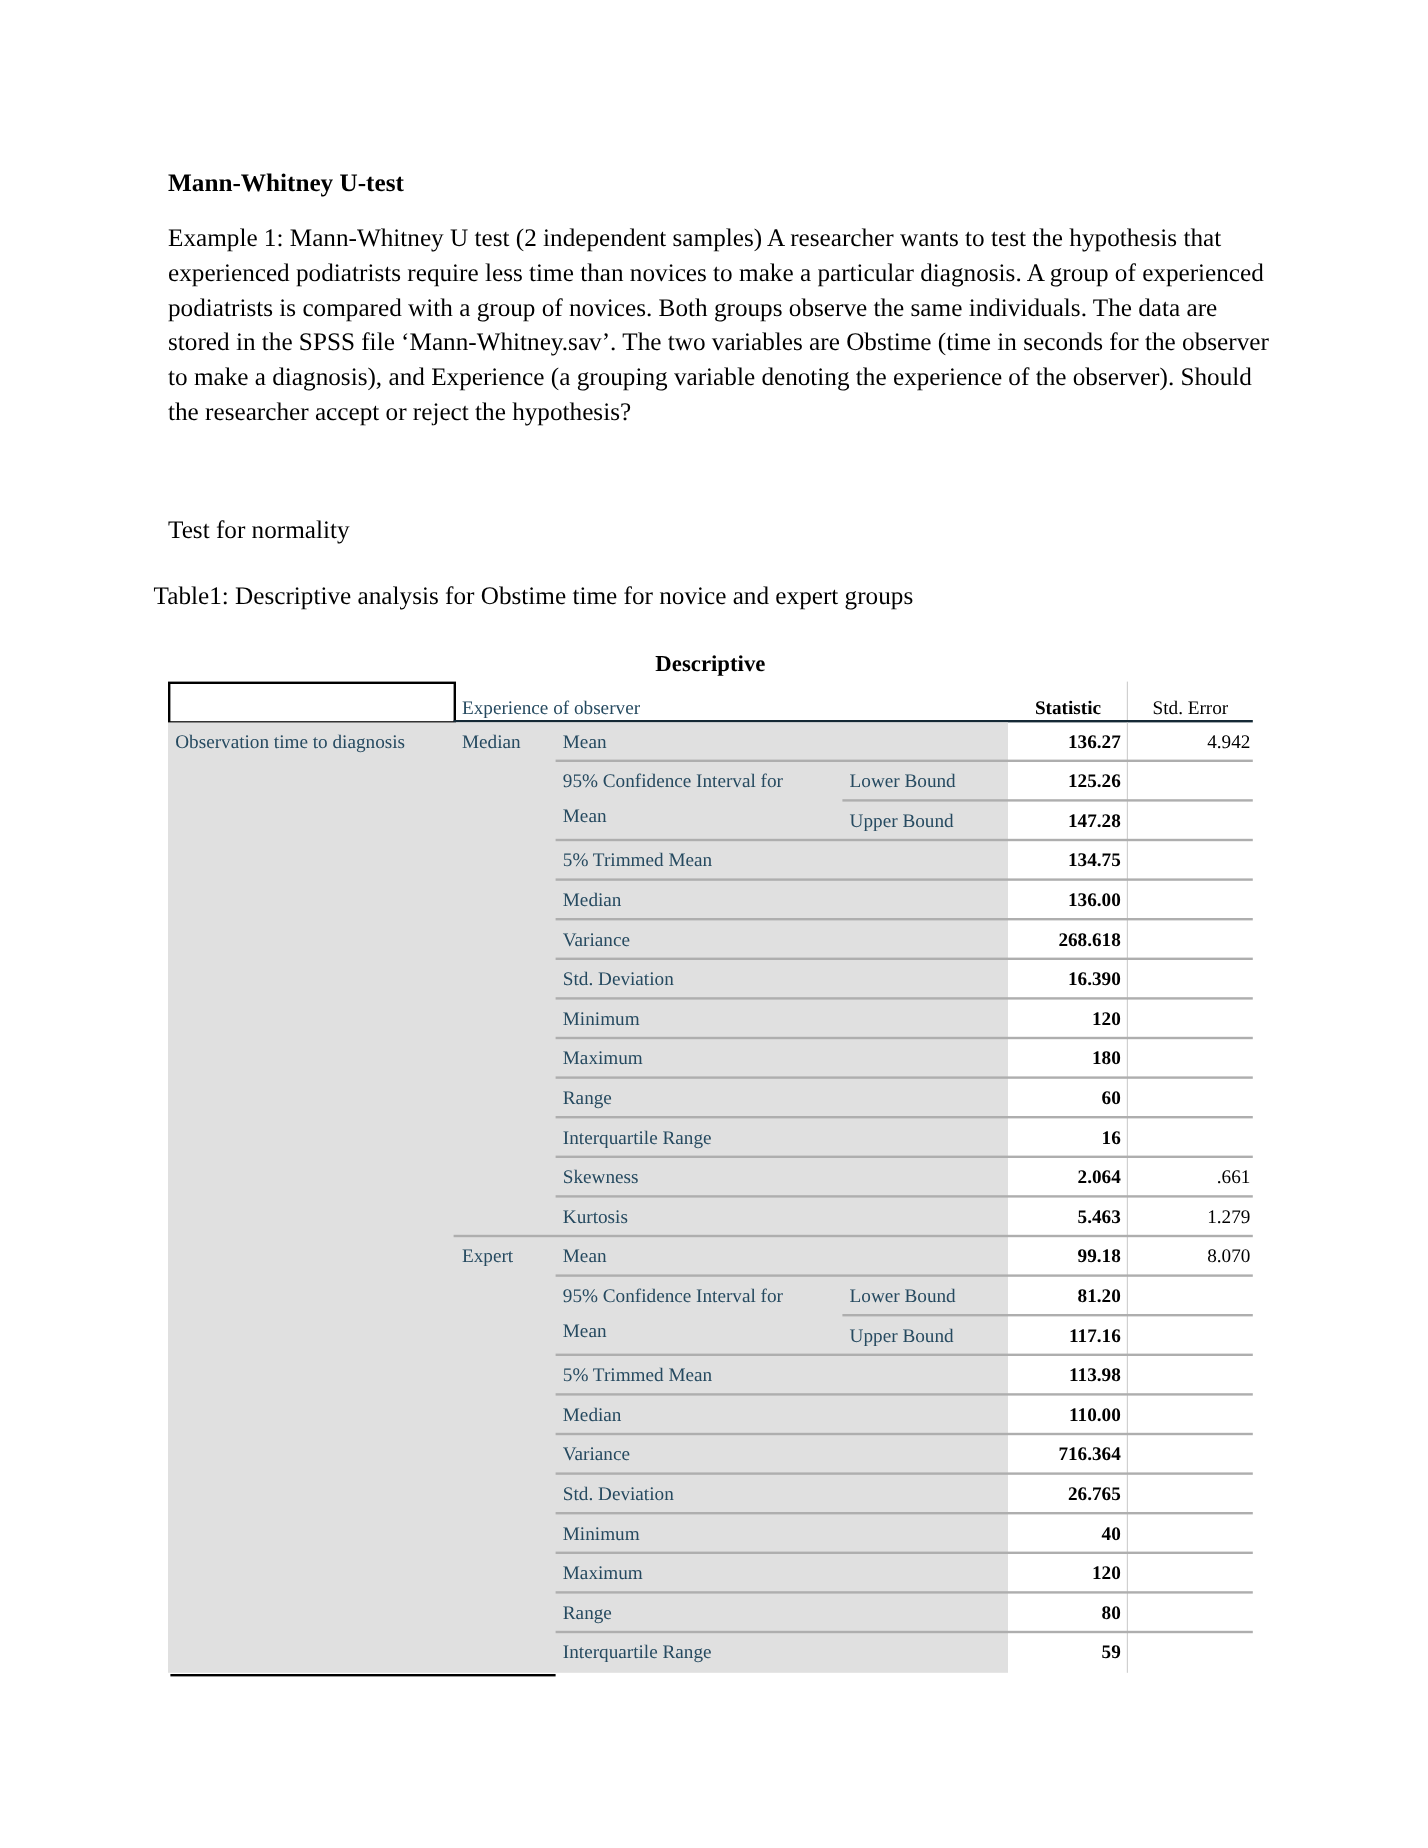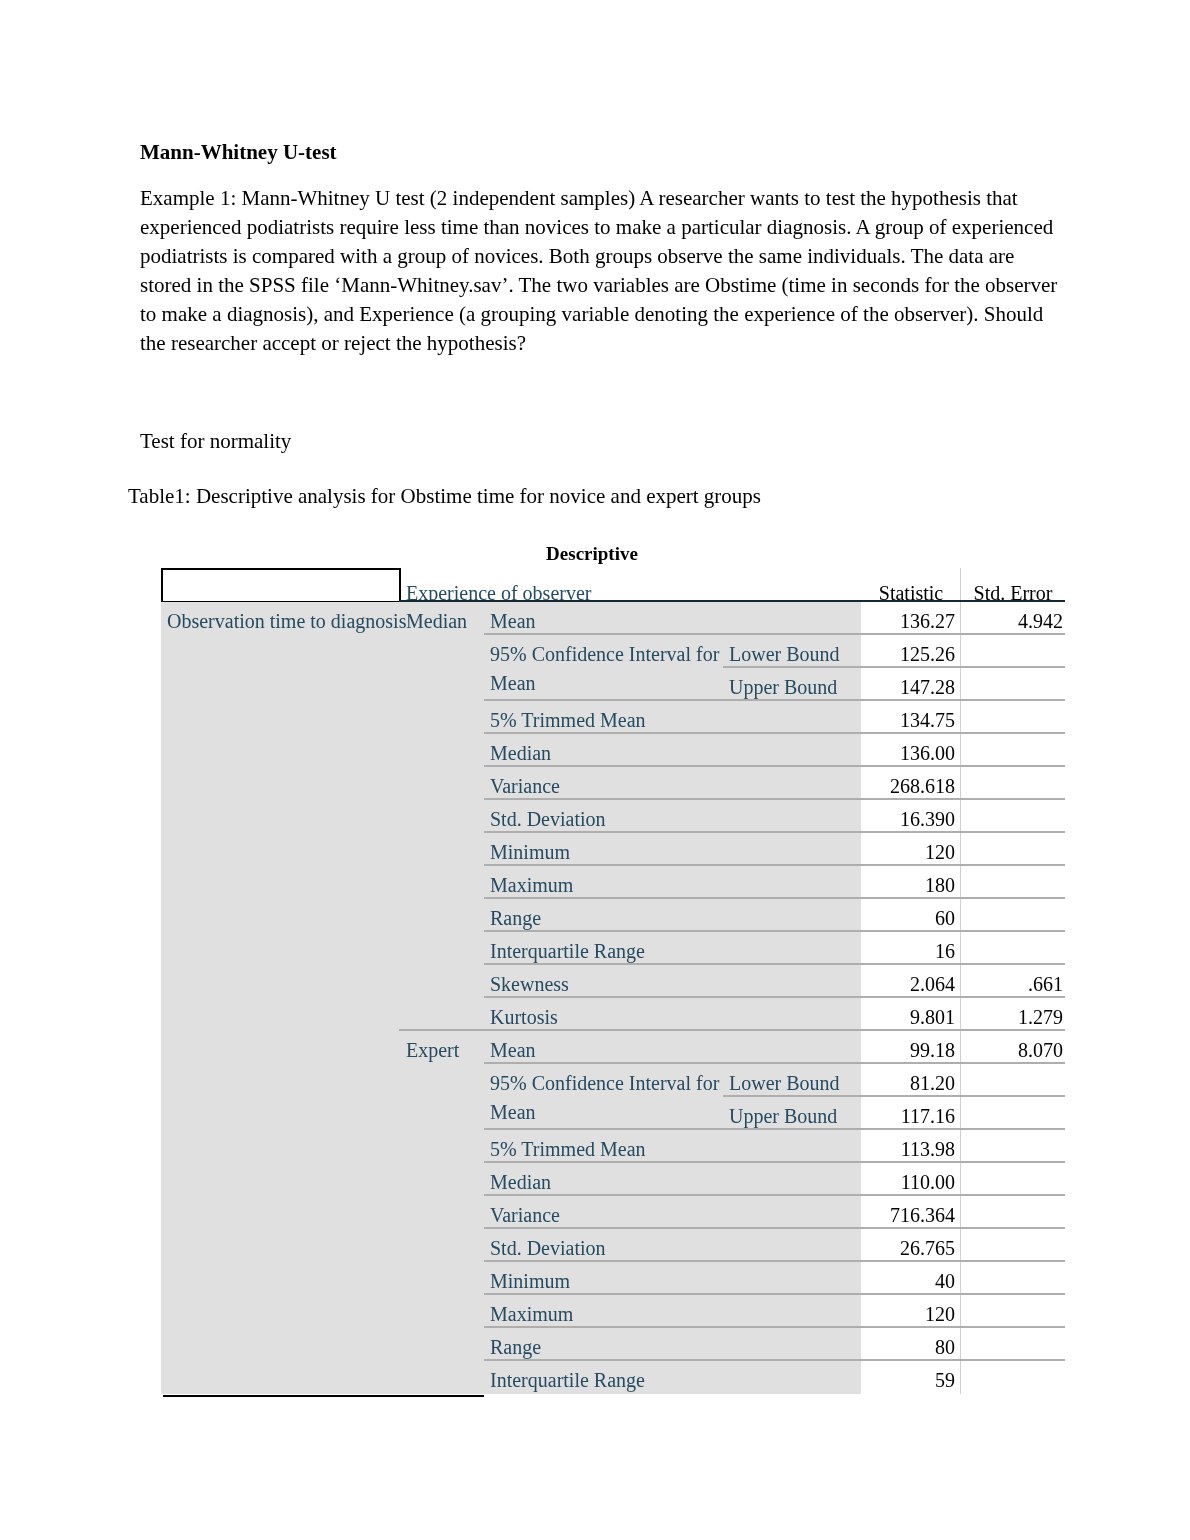--- a/index.html
+++ b/index.html
@@ -4,39 +4,39 @@
 <style>
   html, body { margin: 0; padding: 0; background: #ffffff; }
   body { width: 1190px; height: 1540px; position: relative; overflow: hidden;
          font-family: "Liberation Serif", serif; color: #000; }
   .title { position: absolute; left: 140px; top: 140px; font-size: 21px; font-weight: bold; margin: 0; }
   .para { position: absolute; left: 140px; top: 184px; width: 920px; font-size: 21px; line-height: 29px; margin: 0; }
   .sub1 { position: absolute; left: 140px; top: 429px; font-size: 21px; margin: 0; }
   .sub2 { position: absolute; left: 128px; top: 484px; font-size: 21px; margin: 0; }
   .tbl-title { position: absolute; left: 140px; width: 904px; top: 543px; text-align: center; font-size: 19px; font-weight: bold; margin: 0; }
 
-  .table { position: absolute; left: 149px; top: 568px; width: 904px; font-size: 20px; color: #264a60; padding-left: 12px; }
+  .table { position: absolute; left: 128px; top: 568px; width: 904px; font-size: 16px; color: #264a60; padding-left: 12px; }
   .hdr { position: relative; height: 34px; }
   .hdr .corner { position: absolute; left: 0; top: 0; width: 236px; height: 31px; border: 2px solid #000; }
   .hdr .exp { position: absolute; left: 245px; top: 14px; }
   .hdr .stat { position: absolute; left: 700px; width: 100px; top: 14px; text-align: center; }
   .hdr .se { position: absolute; left: 800px; width: 104px; top: 14px; text-align: center; }
   .hdr .line { position: absolute; left: 238px; right: 0; bottom: 0; height: 2px; background: #152935; }
   .hdr .vsep { position: absolute; left: 799px; top: 0; bottom: 0; width: 1px; background: #d0d0d0; }
 
   .body { position: relative; }
   .gray { position: absolute; left: 0; top: 0; width: 700px; background: #e0e0e0; }
   .vsep2 { position: absolute; left: 799px; top: 0; width: 1px; background: #d0d0d0; }
   .row { position: absolute; left: 0; width: 904px; height: 33px; }
   .cell { position: absolute; top: 8px; white-space: nowrap; }
   .var { left: 6px; }
   .grp { left: 245px; }
   .lab { left: 329px; }
   .sublab { left: 568px; text-align: right; }
-  .stat { right: 110px; color: #000; text-align: right; }
+  .stat { right: 110px; color: #000; text-align: right; font-weight: bold; }
   .se { right: 2px; color: #000; text-align: right; }
   .rline { position: absolute; bottom: 0; height: 2px; background: #aeaeae; }
   .blackline { position: absolute; height: 2px; background: #000; }
 </style>
 </head>
 <body>
 
 <h1 class="title">Mann-Whitney U-test</h1>
 <p class="para">Example 1: Mann-Whitney U test (2 independent samples) A researcher wants to test the hypothesis that experienced podiatrists require less time than novices to make a particular diagnosis.  A group of experienced podiatrists is compared with a group of novices.  Both groups observe the same individuals.  The data are stored in the SPSS file ‘Mann-Whitney.sav’. The two variables are Obstime (time in seconds for the observer to make a diagnosis), and Experience (a grouping variable denoting the experience of the observer). Should the researcher accept or reject the hypothesis?</p>
 <p class="sub1">Test for normality</p>
@@ -118,21 +118,21 @@
       <div class="rline" style="left:323px;right:0;"></div>
     </div>
     <div class="row" style="top:363px;">
       <span class="cell lab">Skewness</span>
       <span class="cell stat">2.064</span>
       <span class="cell se">.661</span>
       <div class="rline" style="left:323px;right:0;"></div>
     </div>
     <div class="row" style="top:396px;">
       <span class="cell lab">Kurtosis</span>
-      <span class="cell stat">9.801</span>
+      <span class="cell stat">5.463</span>
       <span class="cell se">1.279</span>
       <div class="rline" style="left:238px;right:0;"></div>
     </div>
 
     <div class="row" style="top:429px;">
       <span class="cell grp">Expert</span>
       <span class="cell lab">Mean</span>
       <span class="cell stat">99.18</span>
       <span class="cell se">8.070</span>
       <div class="rline" style="left:323px;right:0;"></div>

